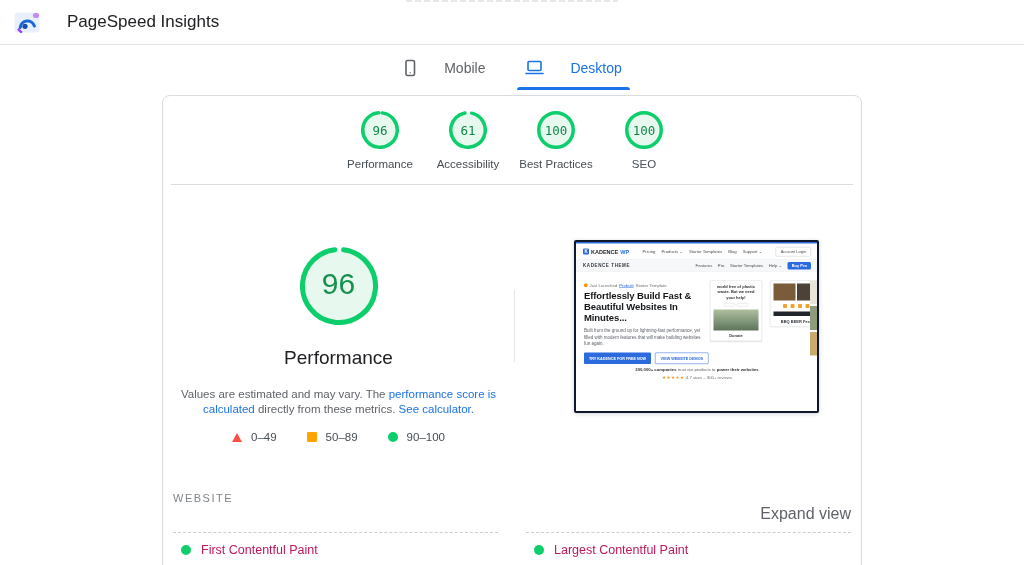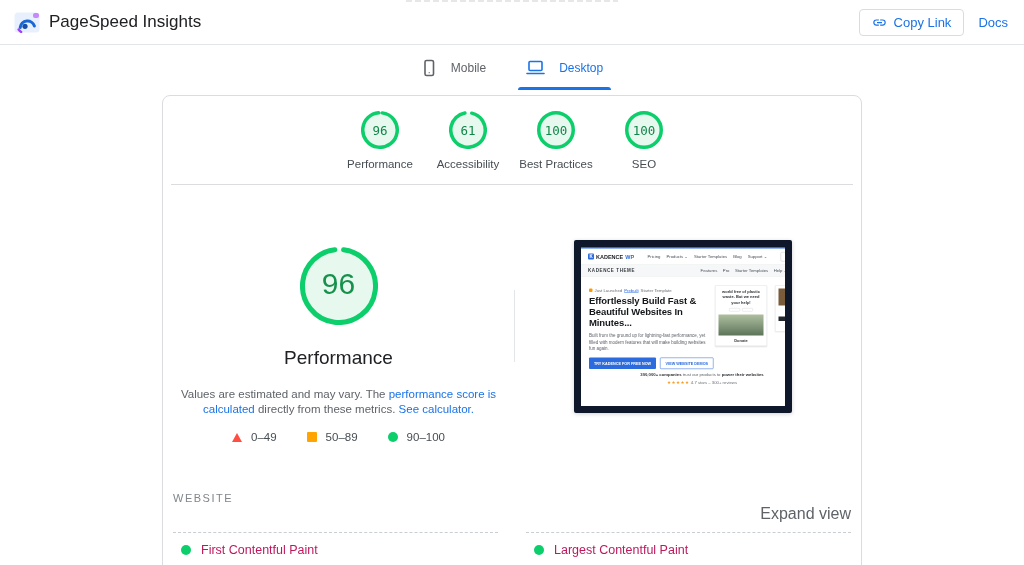--- a/index.html
+++ b/index.html
@@ -7,35 +7,35 @@
               font-family:"Liberation Sans", sans-serif; color:#202124; }
 
   :root{
     --blue:#1a73e8; --pass:#0cce6b; --pass-fill:#e7f8ee; --green-text:#0f9a4d;
     --red:#ff4e42; --orange:#ffa400; --kblue:#2b6bdd; --border:#dadce0;
   }
 
   
   .app-header{ height:45px; display:flex; align-items:center; justify-content:space-between;
                padding:0 14px; border-bottom:1px solid #e3e6e8; position:relative; }
-  .brand{ display:flex; align-items:center; gap:9px; }
+  .brand{ display:flex; align-items:center; gap:27px; }
   .brand-title{ font-size:17px; color:#202124; }
   .header-actions{ display:flex; align-items:center; gap:14px; padding-right:2px;}
   .copy-link-btn{ display:flex; align-items:center; gap:7px; height:27px; padding:0 12px;
                   border:1px solid var(--border); border-radius:4px; background:#fff;
                   color:var(--blue); font-size:13px; font-weight:500; cursor:pointer;
                   font-family:"Liberation Sans",sans-serif;}
   .docs-link{ color:var(--blue); font-size:13px; font-weight:500; text-decoration:none; cursor:pointer;}
   .top-dash{ position:absolute; top:-1px; left:50%; transform:translateX(-50%); width:212px; height:3px;
              background:repeating-linear-gradient(90deg,#e7e7e7 0 6px,transparent 6px 9px); }
 
   
   .tabs-row{ height:45px; display:flex; justify-content:center; align-items:stretch; gap:20px; }
-  .tab{ display:flex; align-items:center; gap:14px; padding:0 10px; position:relative;
-        font-size:12px; font-weight:500; color:#5f6368; cursor:pointer; }
+  .tab{ display:flex; align-items:center; gap:26px; padding:0 10px; position:relative;
+        font-size:14px; font-weight:500; color:#5f6368; cursor:pointer; }
   .tab.active{ color:var(--blue); }
   .tab.active .tab-underline{ position:absolute; left:2px; right:2px; bottom:0; height:3px;
         background:var(--blue); border-radius:3px 3px 0 0; }
 
   
   .card{ width:700px; margin:5px auto 0; background:#fff; border:1px solid var(--border);
          border-radius:8px; }
 
   .scores-row{ display:flex; justify-content:center; padding-top:15px; }
   .score-item{ width:88px; display:flex; flex-direction:column; align-items:center; cursor:pointer;
@@ -58,21 +58,21 @@
   .legend{ display:flex; gap:30px; margin-top:14px; align-items:center; }
   .legend-item{ display:flex; align-items:center; gap:9px; font-size:11.5px; color:#464d53; }
   .lg-tri{ width:0; height:0; border-left:5.5px solid transparent; border-right:5.5px solid transparent;
            border-bottom:9px solid var(--red); }
   .lg-sq{ width:10px; height:10px; background:var(--orange); border-radius:1px; }
   .lg-ci{ width:10px; height:10px; background:var(--pass); border-radius:50%; }
   .v-divider{ width:1px; height:72px; margin-top:105px; background:#e3e6e8; }
   .report-right{ flex:1; padding-left:59px; padding-top:55px; }
 
   
-  .thumb{ width:218px; height:173px; border:7px solid #0f172a; border-radius:2px; overflow:hidden;
+  .thumb{ width:245px; height:173px; border:2px solid #0f172a; border-radius:2px; overflow:hidden;
           box-shadow:0 1px 4px rgba(0,0,0,.18); cursor:pointer; background:#fff; }
   .thumb-inner{ width:484px; height:346px; transform:scale(.5); transform-origin:0 0; background:#fff;
                 position:relative; }
   .t-topline{ height:3px; background:var(--kblue); }
   .t-header{ height:32px; display:flex; align-items:center; padding:0 14px; gap:16px; }
   .t-logo{ display:flex; align-items:center; gap:4px; font-size:11px; font-weight:bold; color:#1a1d21; }
   .t-logo-k{ width:12px; height:12px; background:var(--kblue); color:#fff; font-size:9px; font-weight:bold;
              display:flex; align-items:center; justify-content:center; border-radius:2px; }
   .t-logo .wp{ color:var(--kblue); }
   .t-nav{ display:flex; gap:12px; font-size:8.5px; color:#4a4f55; flex:1; justify-content:center;}
@@ -140,31 +140,20 @@
       <svg width="26" height="21" viewBox="0 0 26 21">
         <rect x="0.5" y="0.5" width="25" height="20" rx="3.5" fill="#e8f0fe"></rect>
         <rect x="19" y="1" width="6" height="5" rx="2" fill="#c58af9"></rect>
         <path d="M6.2 15.5 A7.3 7.3 0 0 1 20.4 14" fill="none" stroke="#1967d2" stroke-width="3" stroke-linecap="round"></path>
         <circle cx="11" cy="14.3" r="2.6" fill="#174ea6"></circle>
         <path d="M4.6 17.5 a9 9 0 0 0 2.6 2.4" fill="none" stroke="#a142f4" stroke-width="2.4" stroke-linecap="round"></path>
       </svg>
     </span>
     <span class="brand-title">PageSpeed Insights</span>
   </div>
-  <div class="header-actions">
-    <button class="copy-link-btn">
-      <span style="display:flex;">
-        <svg width="15" height="15" viewBox="0 0 24 24" fill="#1a73e8">
-          <path d="M3.9 12a3.1 3.1 0 0 1 3.1-3.1h4V7H7a5 5 0 0 0 0 10h4v-1.9H7A3.1 3.1 0 0 1 3.9 12zm4.1 1h8v-2H8v2zm9-6h-4v1.9h4a3.1 3.1 0 0 1 0 6.2h-4V17h4a5 5 0 0 0 0-10z"></path>
-        </svg>
-      </span>
-      <span>Copy Link</span>
-    </button>
-    <a class="docs-link">Docs</a>
-  </div>
 </div>
 
 <div class="tabs-row">
   <div class="tab">
     <span style="display:flex;">
       <svg width="16" height="18" viewBox="0 0 16 18" fill="none" stroke="#5f6368" stroke-width="1.6">
         <rect x="4" y="1.5" width="8.5" height="15" rx="1.6"></rect>
         <circle cx="8.2" cy="13.7" r="0.6" fill="#5f6368" stroke="none"></circle>
       </svg>
     </span>

